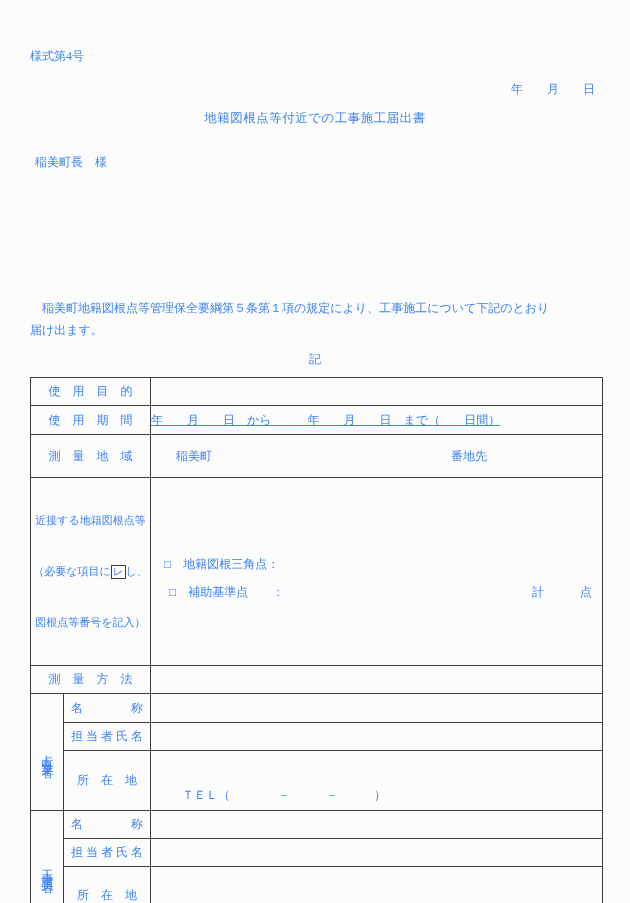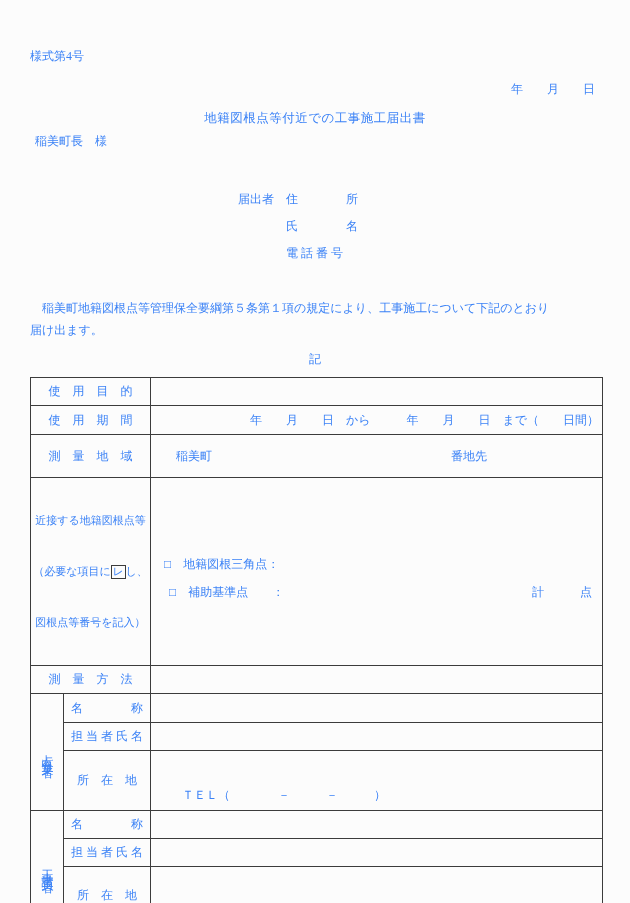--- a/index.html
+++ b/index.html
@@ -13,21 +13,21 @@
     color: #3b82f6;
     font-family: "Liberation Serif", "DejaVu Serif", serif;
     font-size: 12px;
     overflow: hidden;
   }
 
   .form-number { position: absolute; left: 30px; top: 48px; }
   .date-line   { position: absolute; right: 35px; top: 81px; white-space: pre; }
   .doc-title   { position: absolute; left: 0; top: 110px; width: 100%;
                  text-align: center; font-size: 12.5px; letter-spacing: 0.5px; }
-  .addressee   { position: absolute; left: 35px; top: 133px; }
+  .addressee   { position: absolute; left: 35px; top: 154px; }
 
   .applicant   { position: absolute; left: 238px; top: 186px; line-height: 27px; }
   .applicant div { white-space: pre; }
 
   .intro { position: absolute; left: 30px; top: 297px; width: 572px; line-height: 22px; }
 
   .record-mark { position: absolute; left: 0; top: 351px; width: 100%; text-align: center; }
 
   table.form {
     position: absolute; left: 30px; top: 377px;
@@ -40,21 +40,21 @@
     overflow: hidden;
   }
   td.lbl { text-align: center; white-space: pre; }
   td.content { position: relative; }
 
   tr.r1  { height: 28px; }  tr.r2  { height: 29px; }  tr.r3  { height: 43px; }
   tr.r4  { height: 67px; }  tr.r5  { height: 28px; }  tr.r6  { height: 29px; }
   tr.r7  { height: 28px; }  tr.r8  { height: 60px; }  tr.r9  { height: 28px; }
   tr.r10 { height: 28px; }  tr.r11 { height: 58px; }
 
-  .period-cell { text-align: right; padding-right: 3px; white-space: pre; }
+  .period-cell { text-align: left; padding-right: 3px; white-space: pre; text-decoration: underline; }
 
   .area-town   { position: absolute; left: 25px;  top: 50%; transform: translateY(-50%); }
   .area-suffix { position: absolute; left: 300px; top: 50%; transform: translateY(-50%); }
 
   .np-label { font-size: 11px; line-height: 17px; text-align: center; white-space: pre; }
   .np-check-box { display: inline-block; border: 1px solid #3c3c3c;
                   padding: 0 1px; line-height: 12px; font-size: 10.5px; }
   .np-opt1 { margin: 13px 0 0 13px; white-space: pre; }
   .np-opt2 { margin: 11px 10px 0 18px; display: flex;
              justify-content: space-between; white-space: pre; }
@@ -73,25 +73,20 @@
 <div class="page">
 
   <div class="form-number">様式第4号</div>
 
   <div class="date-line">年　　月　　日</div>
 
   <div class="doc-title">地籍図根点等付近での工事施工届出書</div>
 
   <div class="addressee">稲美町長　様</div>
 
-  <div class="applicant">
-    <div>届出者　住　　　　所</div>
-    <div>　　　　氏　　　　名</div>
-    <div>　　　　電 話 番 号</div>
-  </div>
 
   <div class="intro">
     <div>　稲美町地籍図根点等管理保全要綱第５条第１項の規定により、工事施工について下記のとおり</div>
     <div>届け出ます。</div>
   </div>
 
   <div class="record-mark">記</div>
 
   <table class="form">
     <colgroup>

